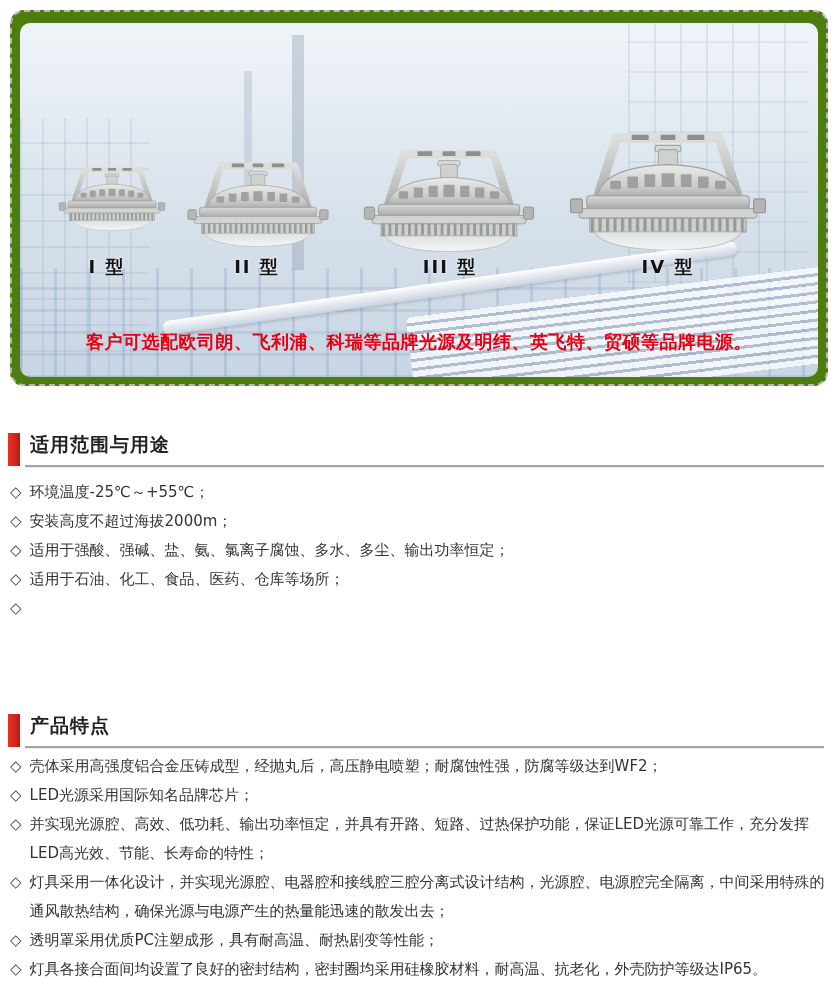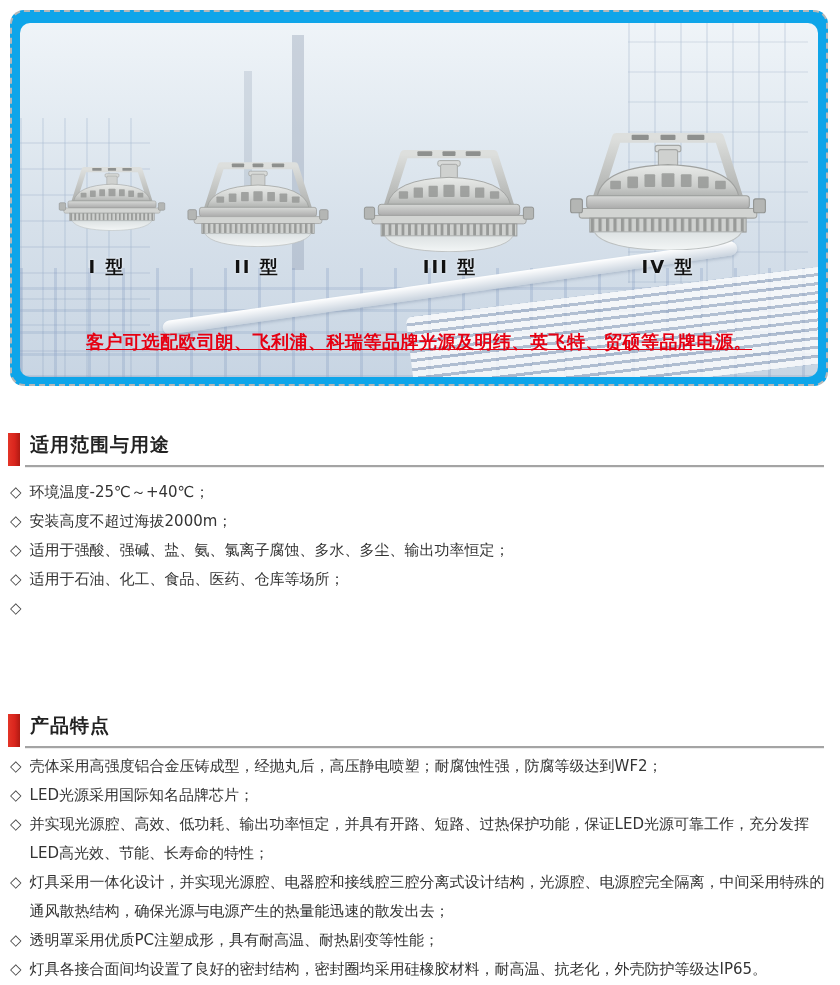--- a/index.html
+++ b/index.html
@@ -5,21 +5,21 @@
   html,body{margin:0;padding:0;}
   body{
     width:840px;height:985px;position:relative;background:#ffffff;
     font-family:"DejaVu Sans","Liberation Sans",sans-serif;
     color:#333;overflow:hidden;
   }
   
   .hero{
     position:absolute;left:10px;top:10px;width:818px;height:376px;
     border:2px dashed #b7b7b7;border-radius:14px;box-sizing:border-box;
-    background:#0ea5e9;
+    background:#4d7c0f;
   }
   .photo{
     position:absolute;left:8px;top:11px;width:798px;height:354px;
     border-radius:10px;overflow:hidden;
     background:linear-gradient(180deg,#eff4f8 0%,#e2eaf1 30%,#d6e0ea 58%,#c8d5e3 100%);
   }
   .photo *{position:absolute;}
   .chimney1{left:272px;top:12px;width:12px;height:235px;background:rgba(148,160,180,.40);}
   .chimney2{left:224px;top:48px;width:8px;height:165px;background:rgba(148,160,180,.28);}
   .tower-right{
@@ -51,21 +51,21 @@
     transform:rotate(-8deg);box-shadow:0 2px 3px rgba(80,100,130,.25);
   }
   .lamp{position:absolute;}
   .model-label{
     position:absolute;top:232px;transform:translateX(-50%);
     font-size:18px;font-weight:700;color:#111;letter-spacing:2px;white-space:nowrap;
     text-shadow:0 0 3px rgba(255,255,255,.8);
   }
   .brand-note{
     position:absolute;left:0;top:307px;width:100%;text-align:center;
-    font-size:18px;font-weight:700;color:#e60012;letter-spacing:.5px;white-space:nowrap;text-decoration:underline;
+    font-size:18px;font-weight:700;color:#e60012;letter-spacing:.5px;white-space:nowrap;
   }
   
   .sec-header{
     position:absolute;left:25px;right:16px;
     border-bottom:2px solid #a4a4a4;box-shadow:0 1px 0 rgba(0,0,0,.07);
     padding:0 0 9px 5px;
   }
   .sec-header h2{
     margin:0;font-size:19px;line-height:24px;font-weight:700;color:#222;letter-spacing:1px;
   }
@@ -171,21 +171,21 @@
 </div>
 
 <div class="sec-header" style="top:432px">
   <span class="accent-bar"></span>
   <h2>适用范围与用途</h2>
 </div>
 
 <ul class="bullets list-1" style="top:478px">
   <li>
     <span class="diamond">◇</span>
-    <span>环境温度-25℃～+40℃；</span>
+    <span>环境温度-25℃～+55℃；</span>
     </li>
   <li>
     <span class="diamond">◇</span>
     <span>安装高度不超过海拔2000m；</span>
     </li>
   <li>
     <span class="diamond">◇</span>
     <span>适用于强酸、强碱、盐、氨、氯离子腐蚀、多水、多尘、输出功率恒定；</span>
     </li>
   <li>

